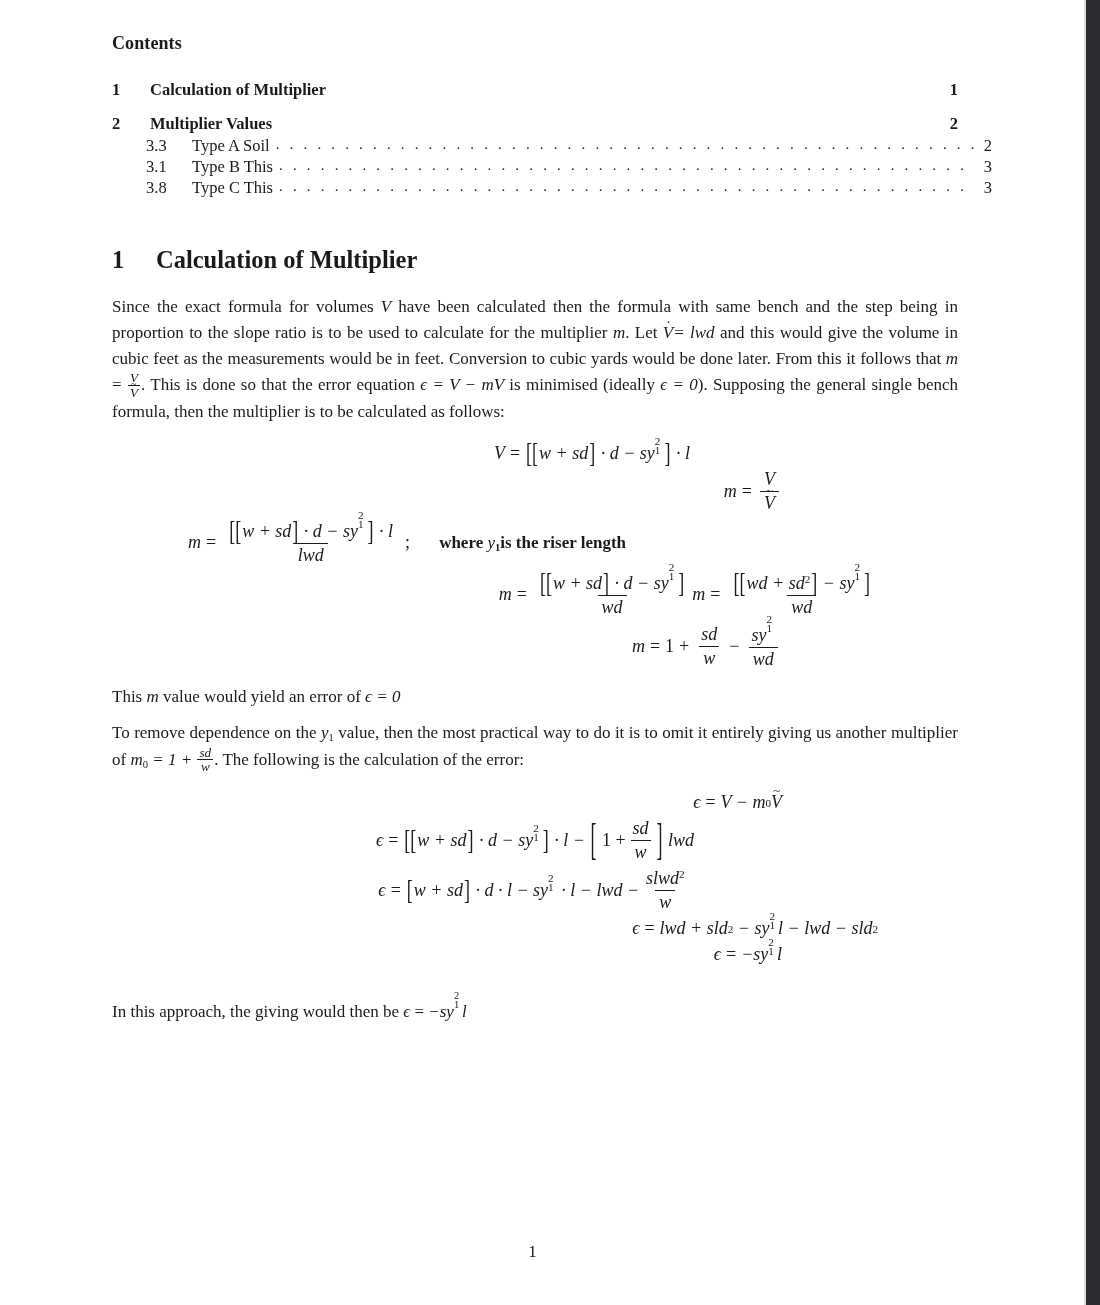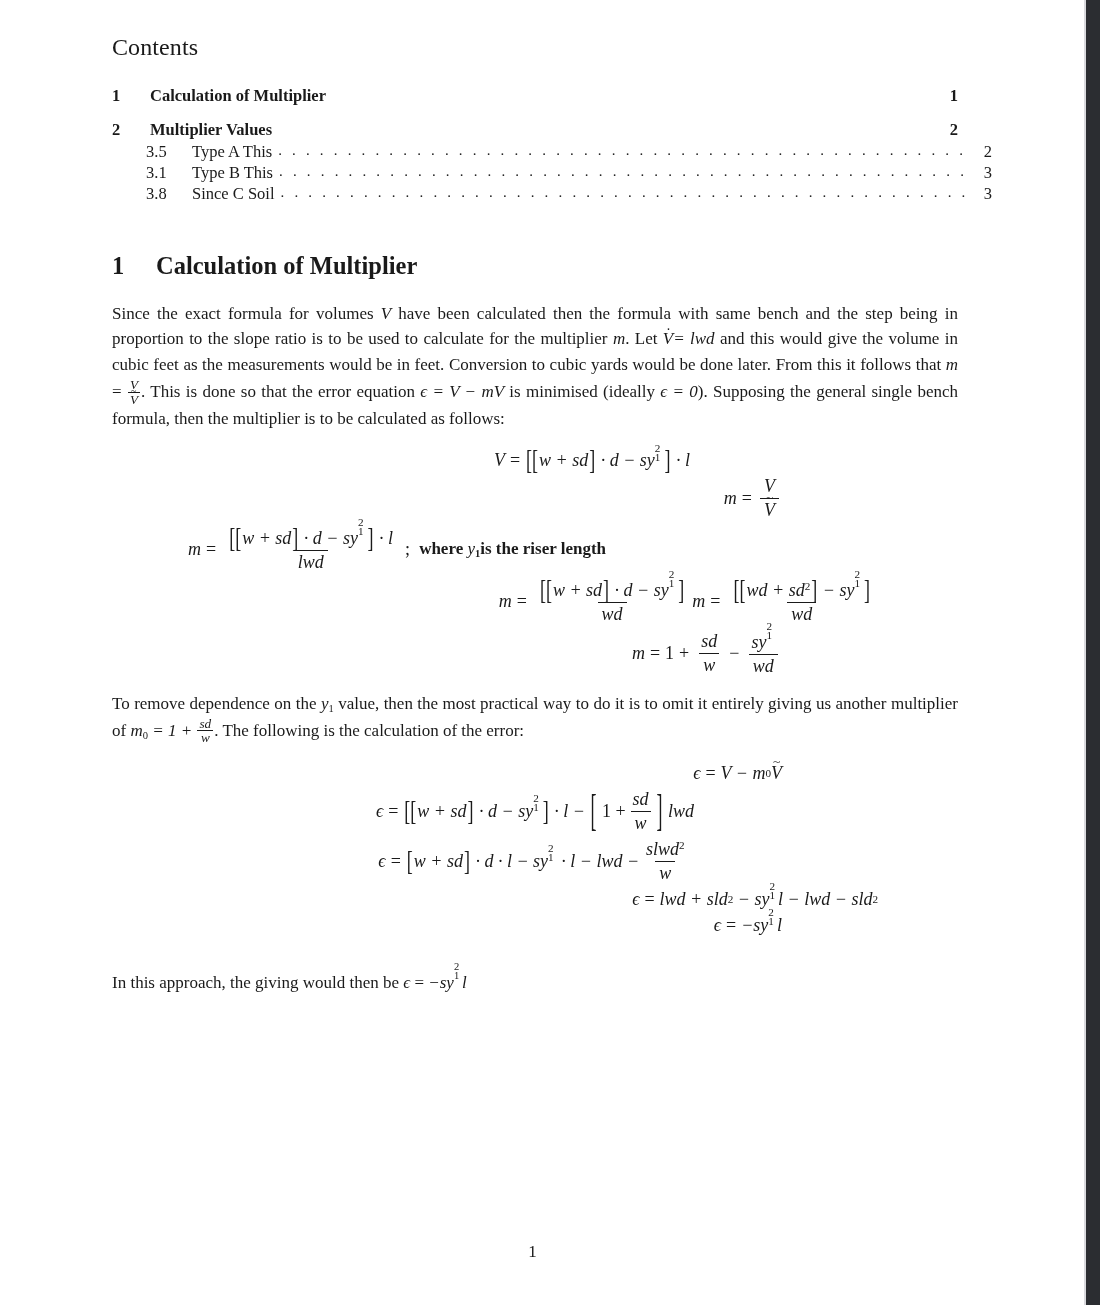--- a/index.html
+++ b/index.html
@@ -44,22 +44,22 @@
 
   .content {
     position: absolute;
     left: 112px;
     top: 34px;
     width: 846px;
   }
 
   
   .contents-title {
-    font-size: 24px;
-    font-weight: normal;
+    font-size: 18px;
+    font-weight: bold;
     letter-spacing: .1px;
     margin: 0 0 26px 0;
     line-height: 1.1;
   }
 
   .toc {
     font-size: 16.5px;
   }
   .toc-row {
     display: flex;
@@ -251,20 +251,21 @@
     font-size: 0.95em;
     font-style: normal;
   }
 
   .where {
     font-style: normal;
     font-weight: bold;
     font-size: 17px;
     padding-left: 4px;
     white-space: nowrap;
+    margin-left: 20px;
   }
   .where .mi { font-weight: normal; }
 
   
   .page-num {
     position: absolute;
     left: 0;
     top: 1242px;
     width: 1065px;
     text-align: center;
@@ -289,36 +290,36 @@
       </div>
 
       <div class="toc-row lvl1">
         <span class="toc-num">2</span>
         <span class="toc-label">Multiplier Values</span>
         <span class="toc-dots"></span>
         <span class="toc-page">2</span>
       </div>
 
       <div class="toc-row lvl2">
-        <span class="toc-num">3.5</span>
-        <span class="toc-label">Type A This</span>
+        <span class="toc-num">3.3</span>
+        <span class="toc-label">Type A Soil</span>
         <span class="toc-dots">. . . . . . . . . . . . . . . . . . . . . . . . . . . . . . . . . . . . . . . . . . . . . . . . . . . . . . . . . .</span>
         <span class="toc-page">2</span>
       </div>
 
       <div class="toc-row lvl2">
         <span class="toc-num">3.1</span>
         <span class="toc-label">Type B This</span>
         <span class="toc-dots">. . . . . . . . . . . . . . . . . . . . . . . . . . . . . . . . . . . . . . . . . . . . . . . . . . . . . . . . . .</span>
         <span class="toc-page">3</span>
       </div>
 
       <div class="toc-row lvl2">
         <span class="toc-num">3.8</span>
-        <span class="toc-label">Since C Soil</span>
+        <span class="toc-label">Type C This</span>
         <span class="toc-dots">. . . . . . . . . . . . . . . . . . . . . . . . . . . . . . . . . . . . . . . . . . . . . . . . . . . . . . . . . .</span>
         <span class="toc-page">3</span>
       </div>
     </div>
 
     <h2 class="sec-heading">
       <span class="sec-num">1</span>
       <span>Calculation of Multiplier</span>
     </h2>
 
@@ -396,20 +397,23 @@
           </span>
           <span class="op">−</span>
           <span class="dfrac">
             <span class="num"><span class="mi">sy</span><span class="subsup"><sup class="mr">2</sup><sub class="mr">1</sub></span></span>
             <span class="den mi">wd</span>
           </span>
         </span>
       </div>
     </div>
 
+    <p class="body tight">
+      <span>This </span><span class="mi">m</span><span> value would yield an error of </span><span class="mi">ϵ</span> <span class="mi">= 0</span>
+    </p>
 
     <p class="body">
       <span>To remove dependence on the </span><span class="mi">y</span><sub>1</sub><span> value, then the most practical way to do it is to omit it entirely giving us another multiplier of </span><span class="mi">m</span><sub>0</sub> <span class="mi">= 1 +</span> <span class="frac"><span class="num mi">sd</span><span class="den mi">w</span></span><span>. The following is the calculation of the error:</span>
     </p>
 
     <div class="eqblock">
 
       <div class="eqrow rightmid">
         <span class="eq">
           <span class="mi">ϵ</span>

